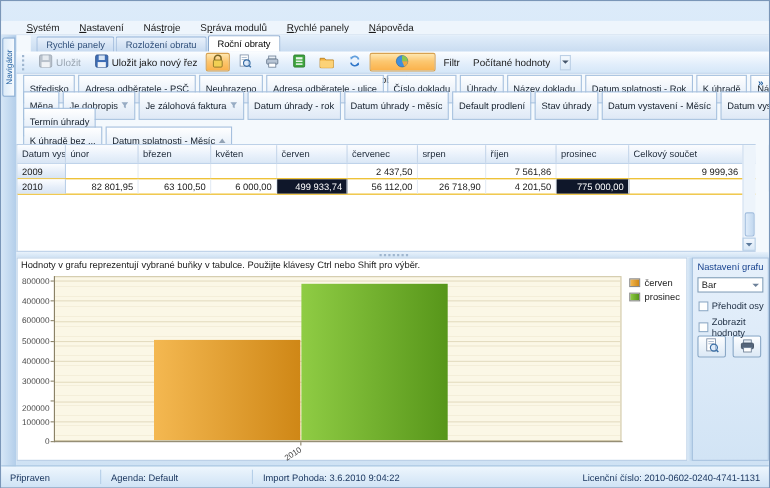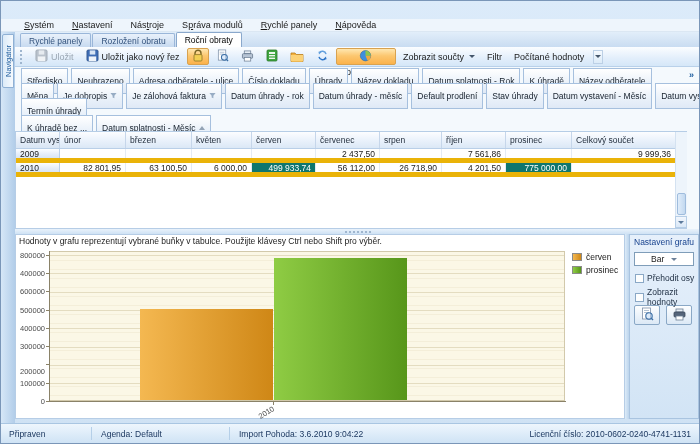--- a/index.html
+++ b/index.html
@@ -15,44 +15,44 @@
   .menubar{position:absolute;left:0;top:18px;right:0;height:13px;background:#eef5fc;border-bottom:1px solid #dbe7f3;display:flex;align-items:center;padding-left:14px;}
   .menu-item{padding:0 9px;height:13px;display:flex;align-items:center;cursor:default;}
   .menu-item u{text-decoration:underline;}
   
   .dockL{position:absolute;left:0;top:31px;width:14px;height:393px;background:linear-gradient(90deg,#d6e7f7,#b2cde9);}
   .vtabL{position:absolute;left:1px;top:2px;width:12px;height:54px;background:linear-gradient(90deg,#f6fafe,#dcebf8);border:1px solid #8fb0d4;border-radius:0 2px 2px 0;writing-mode:vertical-rl;transform:rotate(180deg);display:flex;align-items:center;justify-content:center;font-size:7.5px;color:#1c5c9e;}
   .dockR{position:absolute;left:686px;top:130px;width:13px;height:99px;background:linear-gradient(90deg,#d6e7f7,#bcd4ec);}
   .vtabR{position:absolute;left:0;top:1px;width:12px;height:42px;background:linear-gradient(90deg,#f1f7fd,#d8e8f7);border:1px solid #8fb0d4;writing-mode:vertical-rl;display:flex;align-items:center;justify-content:center;font-size:7.5px;color:#1c5c9e;font-weight:bold;}
   
   .content{position:absolute;left:14px;top:31px;width:684px;height:393px;background:#f4f9fd;}
-  .tabstrip{position:absolute;left:0;top:0;right:0;height:15px;background:linear-gradient(#e2eefa,#c9dcf1);display:flex;align-items:flex-end;padding-left:5px;}
+  .tabstrip{position:absolute;left:13px;top:0;right:0;height:15px;background:linear-gradient(#e2eefa,#c9dcf1);display:flex;align-items:flex-end;padding-left:5px;}
   .tab{height:14px;display:flex;align-items:center;padding:0 8px;margin-right:1px;font-size:8.5px;color:#33527c;background:linear-gradient(#e9f1fb,#c7daf0);border:1px solid #9ab6d9;border-bottom:none;border-radius:2px 2px 0 0;}
   .tab.active{background:#fff;color:#000;border-color:#8aa8cc;height:15px;}
   
   .toolbar{position:absolute;left:0;top:15px;right:0;height:20px;background:linear-gradient(#fbfdff,#e2eefb 60%,#d5e7f8);border-bottom:1px solid #b9d1ea;display:flex;align-items:center;padding-left:2px;gap:2px;}
   .grip{width:5px;height:14px;border-left:2px dotted #9fb6cf;margin:0 3px;}
   .tbtn{display:inline-flex;align-items:center;gap:3px;height:17px;padding:0 4px;border:1px solid transparent;border-radius:2px;font-size:9px;white-space:nowrap;}
   .tbtn.disabled{color:#9aa6b2;}
   .tbtn.hl{background:linear-gradient(#ffe7b0,#fcc770 45%,#fbb24b);border-color:#d8a250;flex-direction:column;}
   .arrow-d{width:0;height:0;border-left:3px solid transparent;border-right:3px solid transparent;border-top:3px solid #44566b;display:inline-block;margin-left:2px;}
   .tb-overflow{display:inline-flex;align-items:center;justify-content:center;width:10px;height:14px;margin-left:2px;border:1px solid #bcd0e6;background:linear-gradient(#f4f9fe,#dcebf8);}
   
   .chiprow{position:absolute;left:6px;right:14px;display:flex;align-items:center;}
   .chip{display:inline-flex;align-items:center;gap:3px;height:13px;padding:12px 5px;margin-right:3px;background:linear-gradient(#ffffff,#ebf2fa 55%,#dfe9f6);border:1px solid #a6c0de;font-size:8.5px;color:#16202c;white-space:nowrap;}
   .overflow{position:absolute;right:-12px;top:1px;width:11px;height:12px;display:flex;align-items:center;justify-content:center;color:#1c5c9e;font-weight:bold;font-size:9px;}
   .tri-up{width:0;height:0;border-left:3px solid transparent;border-right:3px solid transparent;border-bottom:4px solid #93a3b5;display:inline-block;}
   
   .tablewrap{position:absolute;left:0;top:99px;width:672px;height:98px;background:#fff;border:1px solid #b6cde6;border-right:none;}
-  .trow{display:flex;height:14px;border-bottom:5px solid #eab308;}
+  .trow{display:flex;height:14px;border-bottom:1px solid #eab308;}
   .thead{height:17px;background:linear-gradient(#fcfdff,#e9f1fb 55%,#dbe8f6);border-bottom:1px solid #b9cfe8;}
   .tcell{display:flex;align-items:center;justify-content:flex-end;padding:0 4px;font-size:8.5px;border-right:1px solid #e4ebf4;overflow:hidden;white-space:nowrap;}
   .thead .tcell{justify-content:flex-start;border-right:1px solid #c6d6ea;color:#1e2a38;}
   .rowhdr{justify-content:flex-start;background:linear-gradient(#fbfdff,#e6eef9 55%,#d8e5f4);border-right:1px solid #b9cfe8;}
-  .sel{background:#0f766e;color:#fff;text-decoration:underline;}
+  .sel{background:#0f172a;color:#fff;}
   .vscroll{position:absolute;right:0;top:0;bottom:0;width:12px;background:#edf4fb;border-left:1px solid #d4e2f1;}
   .vthumb{position:absolute;right:1px;bottom:13px;width:9px;height:22px;background:linear-gradient(90deg,#dfecfa,#c2d8ef);border:1px solid #9fbcdd;border-radius:2px;}
   .vbtn{position:absolute;bottom:0;right:0;width:12px;height:12px;background:linear-gradient(#f2f7fd,#d9e8f7);border:1px solid #b5cde6;display:flex;align-items:center;justify-content:center;}
   
   .hsplit{position:absolute;left:0;top:197px;right:0;height:5px;background:linear-gradient(#e9f2fb,#cfe2f4);}
   .hsplit::after{content:"";position:absolute;left:330px;top:2px;width:26px;height:1px;border-top:2px dotted #9fb6cf;}
   
   .chartsec{position:absolute;left:0;top:202px;right:0;height:191px;background:linear-gradient(#e3eefa,#cfe2f4);}
   .chart-block{position:absolute;left:0;top:0;width:610px;height:185px;background:#fff;border:1px solid #b6cde6;}
   .hint{position:absolute;left:3px;top:1px;font-size:8.5px;color:#222;}
@@ -65,21 +65,21 @@
   .bar{position:absolute;bottom:0;}
   .xtick{position:absolute;width:1px;height:3px;background:#8a8268;}
   .xlab{position:absolute;font-size:7.5px;color:#4a4a4a;transform:rotate(-32deg);}
   .legend{position:absolute;left:556px;top:17px;}
   .lrow{display:flex;align-items:center;gap:4px;margin-bottom:3px;font-size:8.5px;}
   .swatch{width:10px;height:8px;border:1px solid #8a8a8a;}
   .vsplit{position:absolute;left:610px;top:0;width:4px;height:185px;background:linear-gradient(90deg,#dcebf8,#bcd4ec);}
   
   .settings{position:absolute;left:614px;top:0;width:70px;height:185px;background:linear-gradient(#e6f0fb,#d2e4f5);border:1px solid #a9c4e0;}
   .settings .hdr{height:14px;padding:2px 4px;font-size:8.5px;color:#17428e;}
-  .combo{position:absolute;left:4px;top:17px;right:4px;height:14px;background:#fff;border:1px solid #7f9db9;font-size:8.5px;display:flex;align-items:center;justify-content:space-between;padding:0 16px;}
+  .combo{position:absolute;left:4px;top:17px;right:4px;height:14px;background:#fff;border:1px solid #7f9db9;font-size:8.5px;display:flex;align-items:center;justify-content:space-between;padding:0 3px;}
   .optrow{position:absolute;left:5px;display:flex;align-items:center;gap:3px;font-size:8.5px;color:#223246;}
   .cb{width:9px;height:9px;background:#fdfefe;border:1px solid #8aa8c6;flex:0 0 auto;}
   .sbtn{position:absolute;top:70px;width:26px;height:20px;border:1px solid #8aa8c6;border-radius:2px;background:linear-gradient(#fdfeff,#dce9f6);display:flex;align-items:center;justify-content:center;}
   
   .statusbar{position:absolute;left:0;right:0;bottom:0;height:20px;background:linear-gradient(#eef6fd,#cfe3f5);border-top:1px solid #a9c6e2;font-size:8.5px;color:#17335c;}
   .statusbar span{position:absolute;top:5px;white-space:nowrap;}
   .ssep{position:absolute;top:3px;width:1px;height:13px;background:#b5cfe8;}
 </style>
 </head>
 <body>
@@ -175,37 +175,36 @@
       </span>
       <span class="tbtn hl">
         <span><svg width="13" height="13" viewBox="0 0 14 14">
               <circle cx="7" cy="7.2" r="5.6" fill="#3f8edc" stroke="#28649e" stroke-width="0.6"></circle>
               <path d="M7 7.2V1.6A5.6 5.6 0 0 1 12.6 7.2z" fill="#8ec64a"></path>
               <path d="M7 7.2L12.6 7.2A5.6 5.6 0 0 1 9.2 12.3z" fill="#f0a93c"></path>
             </svg></span>
         <span>Zobrazit graf</span>
       </span>
       <span class="tbtn">
-        <span>Zobrazit součty</span>
-        <span class="arrow-d"></span>
-      </span>
-      <span class="tbtn">
         <span>Filtr</span>
       </span>
       <span class="tbtn">
         <span>Počítané hodnoty</span>
       </span>
       <span class="tb-overflow">
         <span class="arrow-d" style="margin-left:0;"></span>
       </span>
     </div>
 
     <div class="chiprow" style="top:36px;" id="chips1">
         <span class="chip">
           <span>Středisko</span>
+        </span>
+        <span class="chip">
+          <span>Adresa odběratele - PSČ</span>
         </span>
         <span class="chip">
           <span>Neuhrazeno</span>
         </span>
         <span class="chip">
           <span>Adresa odběratele - ulice</span>
         </span>
         <span class="chip">
           <span>Číslo dokladu</span>
         </span>

